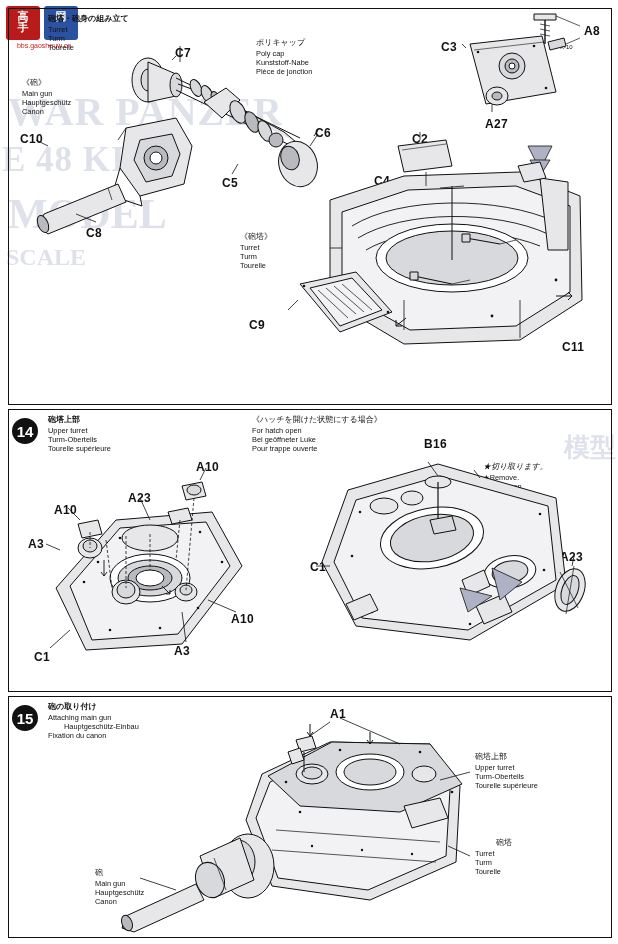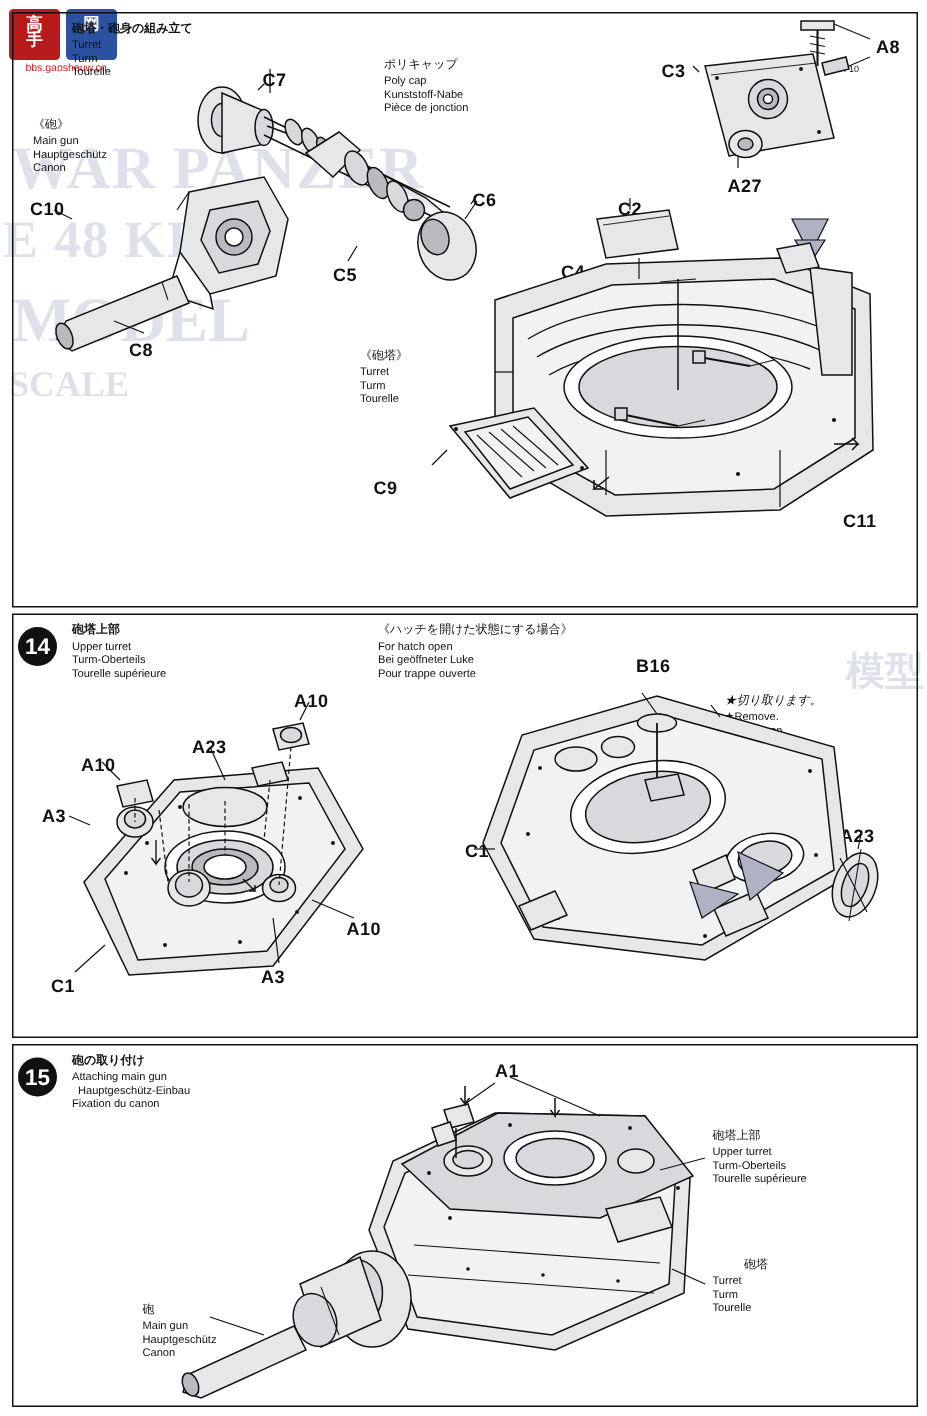--- a/index.html
+++ b/index.html
@@ -368,21 +368,21 @@
       <path class="arrowfill" d="M460 588 L492 596 L468 612 Z"></path>
       <path class="ln" d="M316 566 L330 566" stroke-width="0.8"></path>
       <path class="ln" d="M474 470 L480 478" stroke-width="0.8"></path>
     </g>
   </svg>
 
   <div class="panel" id="panel-15"></div>
   <div class="stepnum" style="left:12px;top:705px;">15</div>
   <div class="lbl jp b" style="left:48px;top:702px;">砲の取り付け</div>
   <div class="lbl" style="left:48px;top:713px;">Attaching main gun</div>
-  <div class="lbl" style="left:36px;top:722px;padding-left:16px;">Hauptgeschütz-Einbau</div>
+  <div class="lbl" style="left:48px;top:722px;padding-left:16px;">Hauptgeschütz-Einbau</div>
   <div class="lbl" style="left:48px;top:731px;">Fixation du canon</div>
 
   <div class="code" style="left:330px;top:707px;">A1</div>
 
   <div class="lbl jp" style="left:475px;top:752px;">砲塔上部</div>
   <div class="lbl" style="left:475px;top:763px;">Upper turret</div>
   <div class="lbl" style="left:475px;top:772px;">Turm-Oberteils</div>
   <div class="lbl" style="left:475px;top:781px;">Tourelle supérieure</div>
 
   <div class="lbl jp" style="left:496px;top:838px;">砲塔</div>

